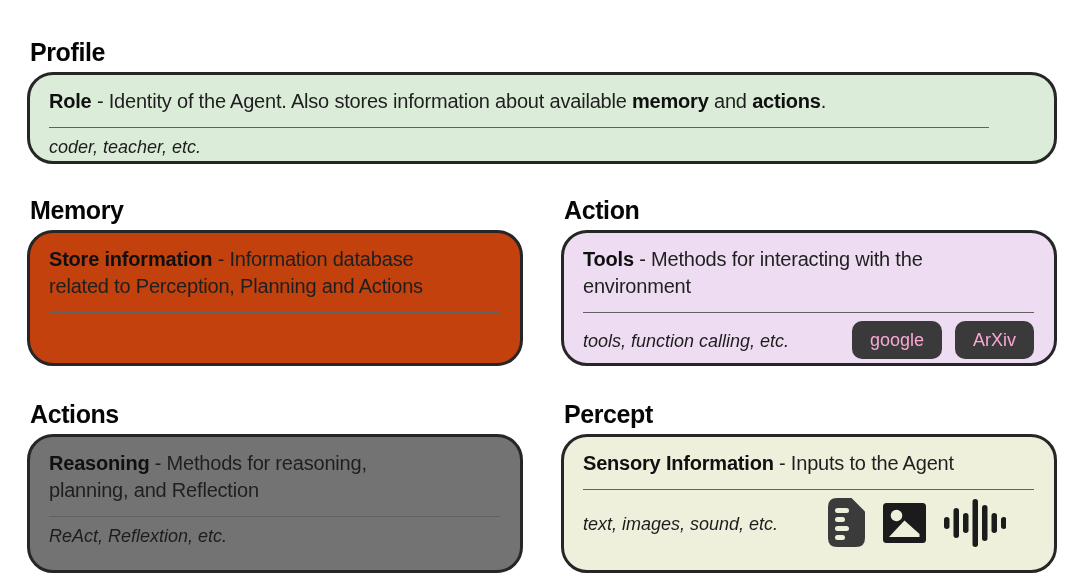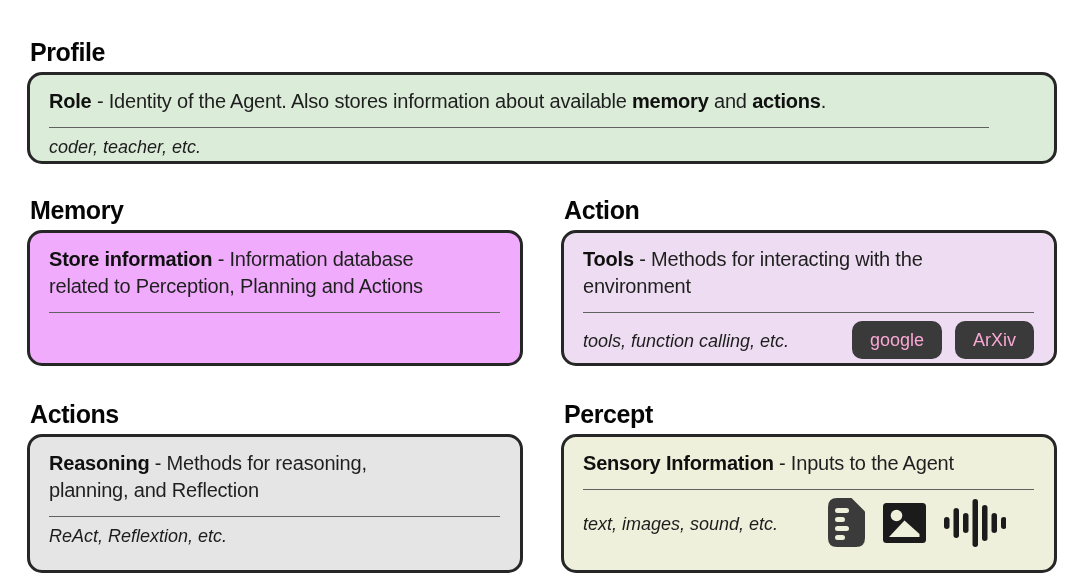--- a/index.html
+++ b/index.html
@@ -16,21 +16,21 @@
     margin-top:28px;
   }
   .sec-header{
     font-size:25px;line-height:28px;font-weight:700;
     letter-spacing:-0.4px;color:#060606;
     margin:0 0 6px 3px;
   }
   .card{
     box-sizing:border-box;
     border:3.5px solid #262626;
-    border-radius:15px;
+    border-radius:26px;
     padding:13px 20px 12px 19px;
     width:100%;
   }
   .card.h-profile{height:92px;}
   .card.h-row2{height:136px;}
   .card.h-row3{height:139px;}
   .grid{
     display:grid;
     grid-template-columns:1fr 1fr;
     column-gap:38px;
@@ -88,21 +88,21 @@
     <div class="card profile-card h-profile" style="background-color: rgb(219, 236, 216);">
       <p class="card-title"><b>Role</b> - Identity of the Agent. Also stores information about available <b>memory</b> and <b>actions</b>.</p>
       <hr class="divider">
       <p class="examples">coder, teacher, etc.</p>
     </div>
   </section>
 
   <div class="grid row2">
     <section>
       <h2 class="sec-header">Memory</h2>
-      <div class="card h-row2" style="background-color: #f0abfc;">
+      <div class="card h-row2" style="background-color: #c2410c;">
         <p class="card-title"><b>Store information</b> - Information database
 related to Perception, Planning and Actions</p>
         <hr class="divider">
       </div>
     </section>
 
     <section>
       <h2 class="sec-header">Action</h2>
       <div class="card h-row2" style="background-color: rgb(238, 221, 242);">
         <p class="card-title"><b>Tools</b> - Methods for interacting with the
@@ -115,21 +115,21 @@
             <button class="chip" style="background-color: rgb(58, 58, 58);">ArXiv</button>
           </span>
         </div>
       </div>
     </section>
   </div>
 
   <div class="grid row3">
     <section>
       <h2 class="sec-header">Actions</h2>
-      <div class="card h-row3" style="background-color: #e5e5e5;">
+      <div class="card h-row3" style="background-color: #737373;">
         <p class="card-title"><b>Reasoning</b> - Methods for reasoning,
 planning, and Reflection</p>
         <hr class="divider">
         <p class="examples">ReAct, Reflextion, etc.</p>
       </div>
     </section>
 
     <section>
       <h2 class="sec-header">Percept</h2>
       <div class="card h-row3" style="background-color: rgb(238, 240, 219);">

